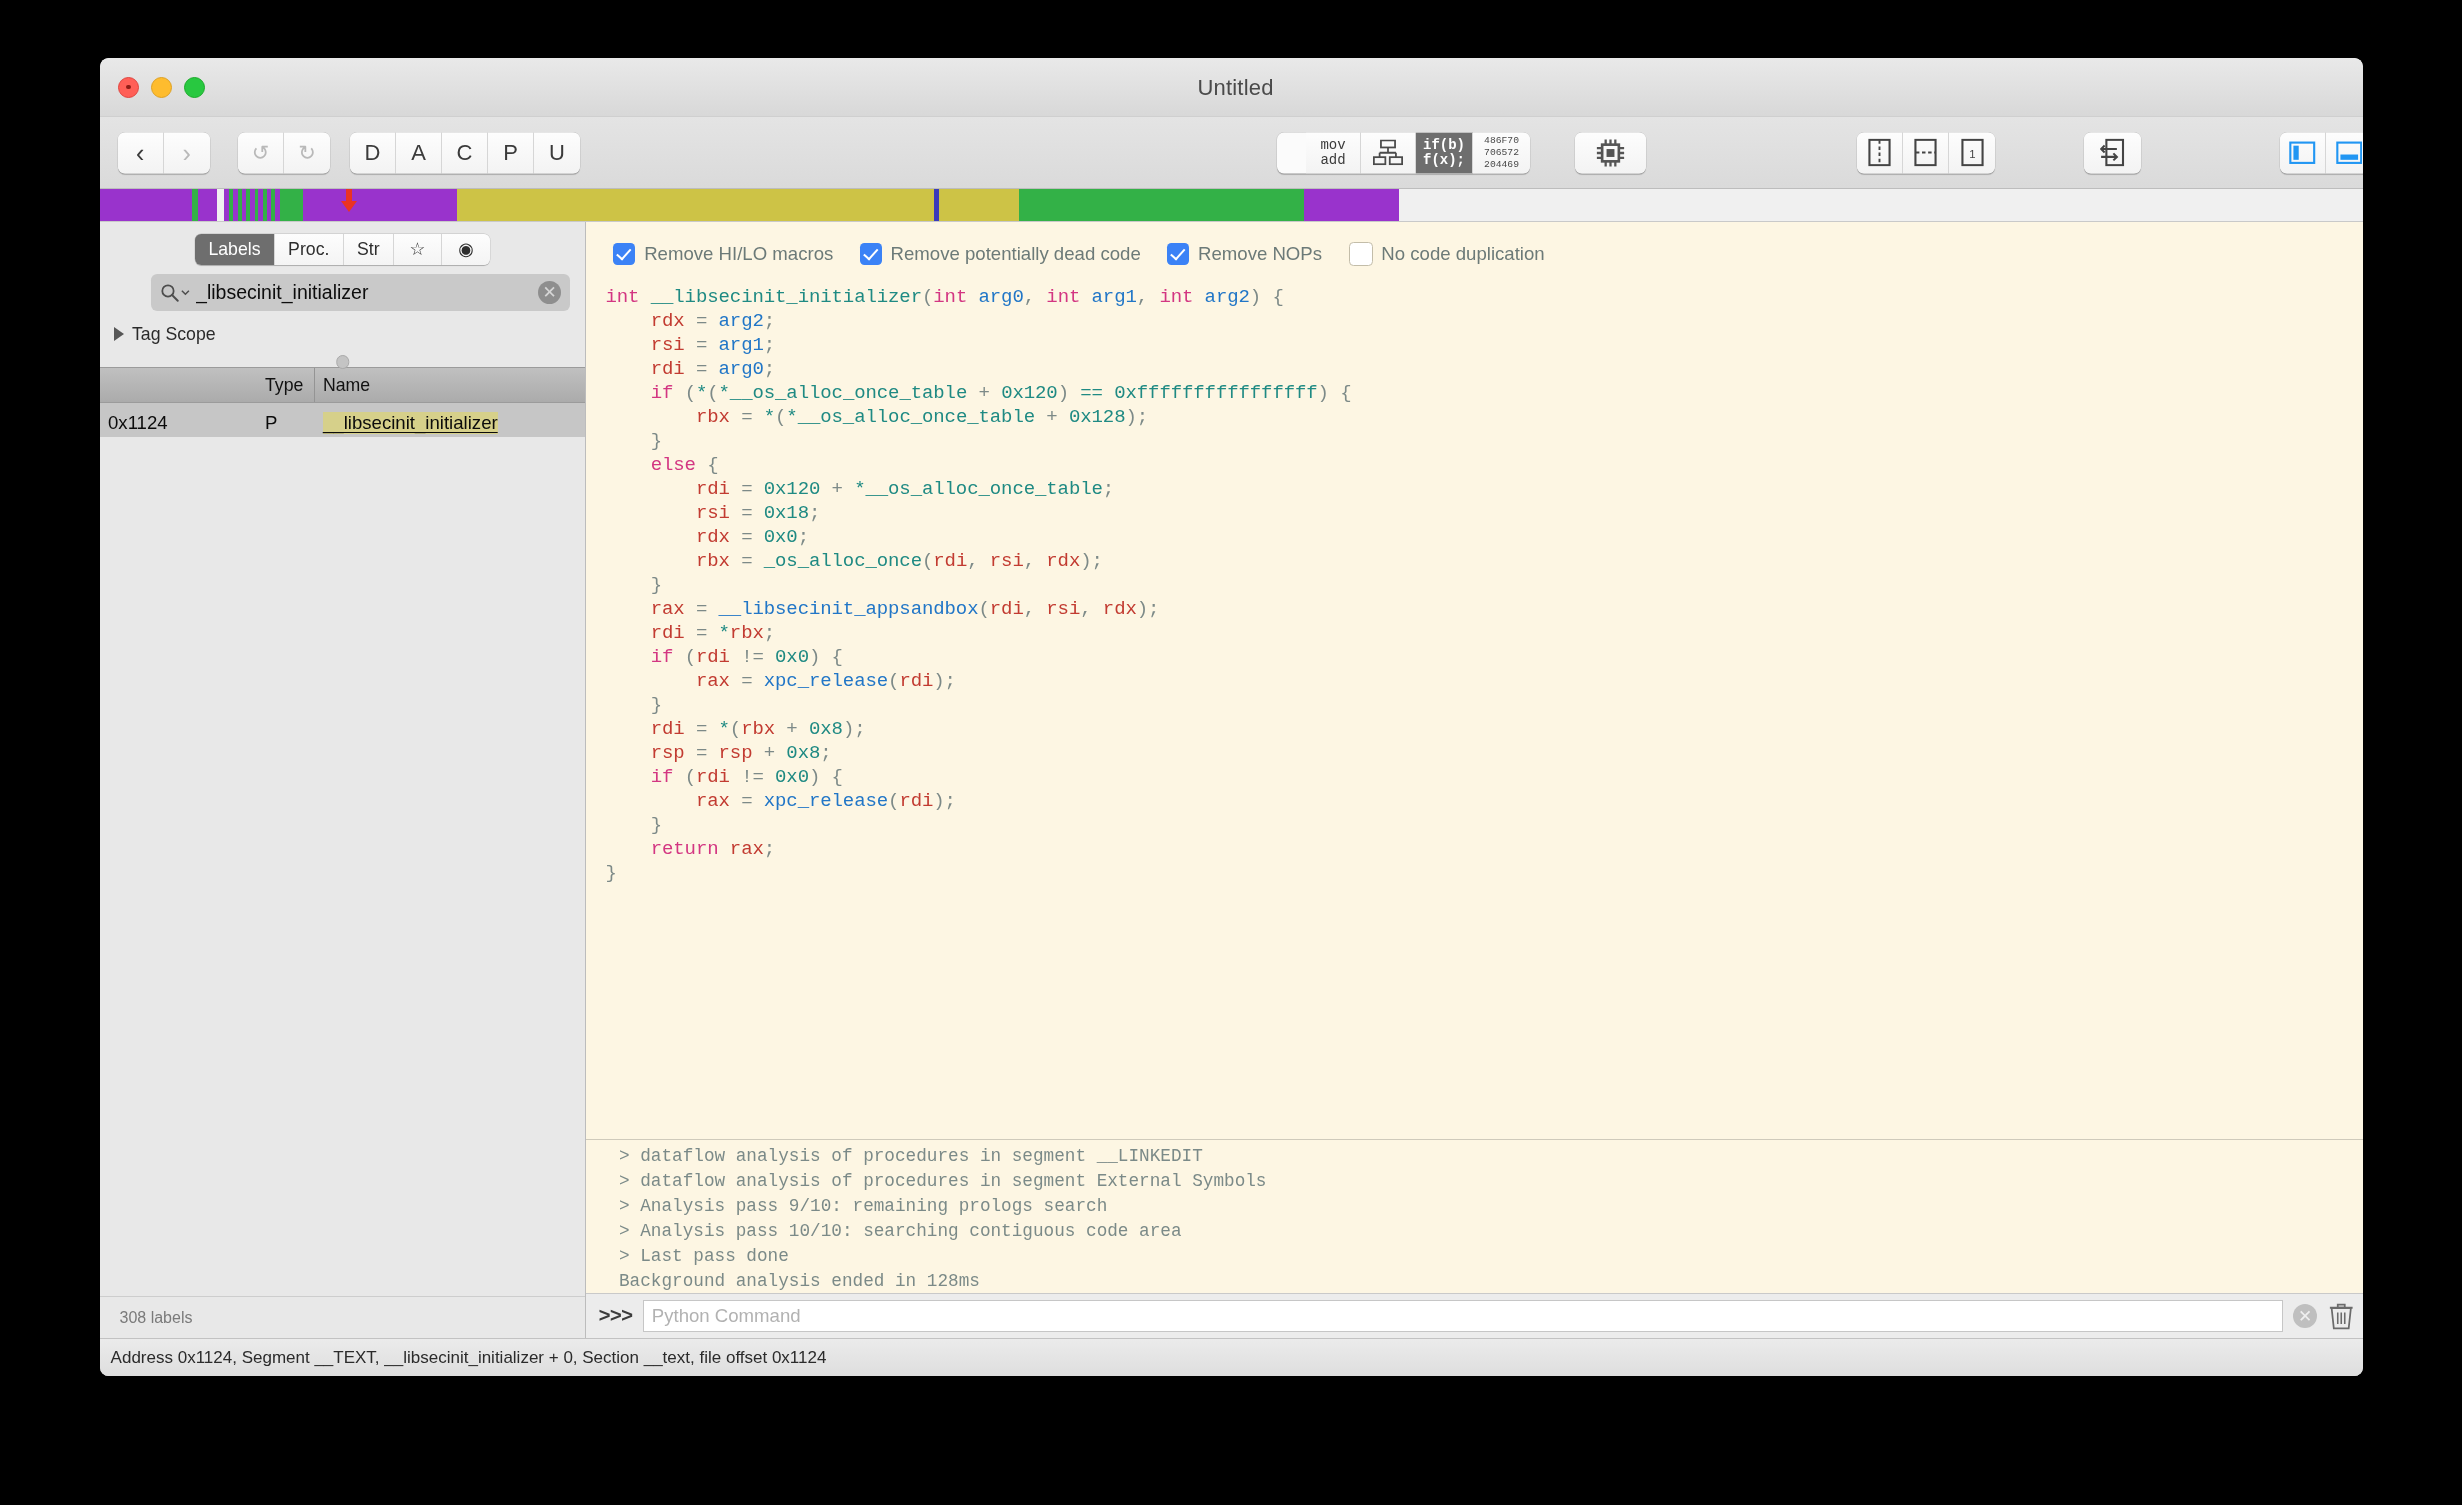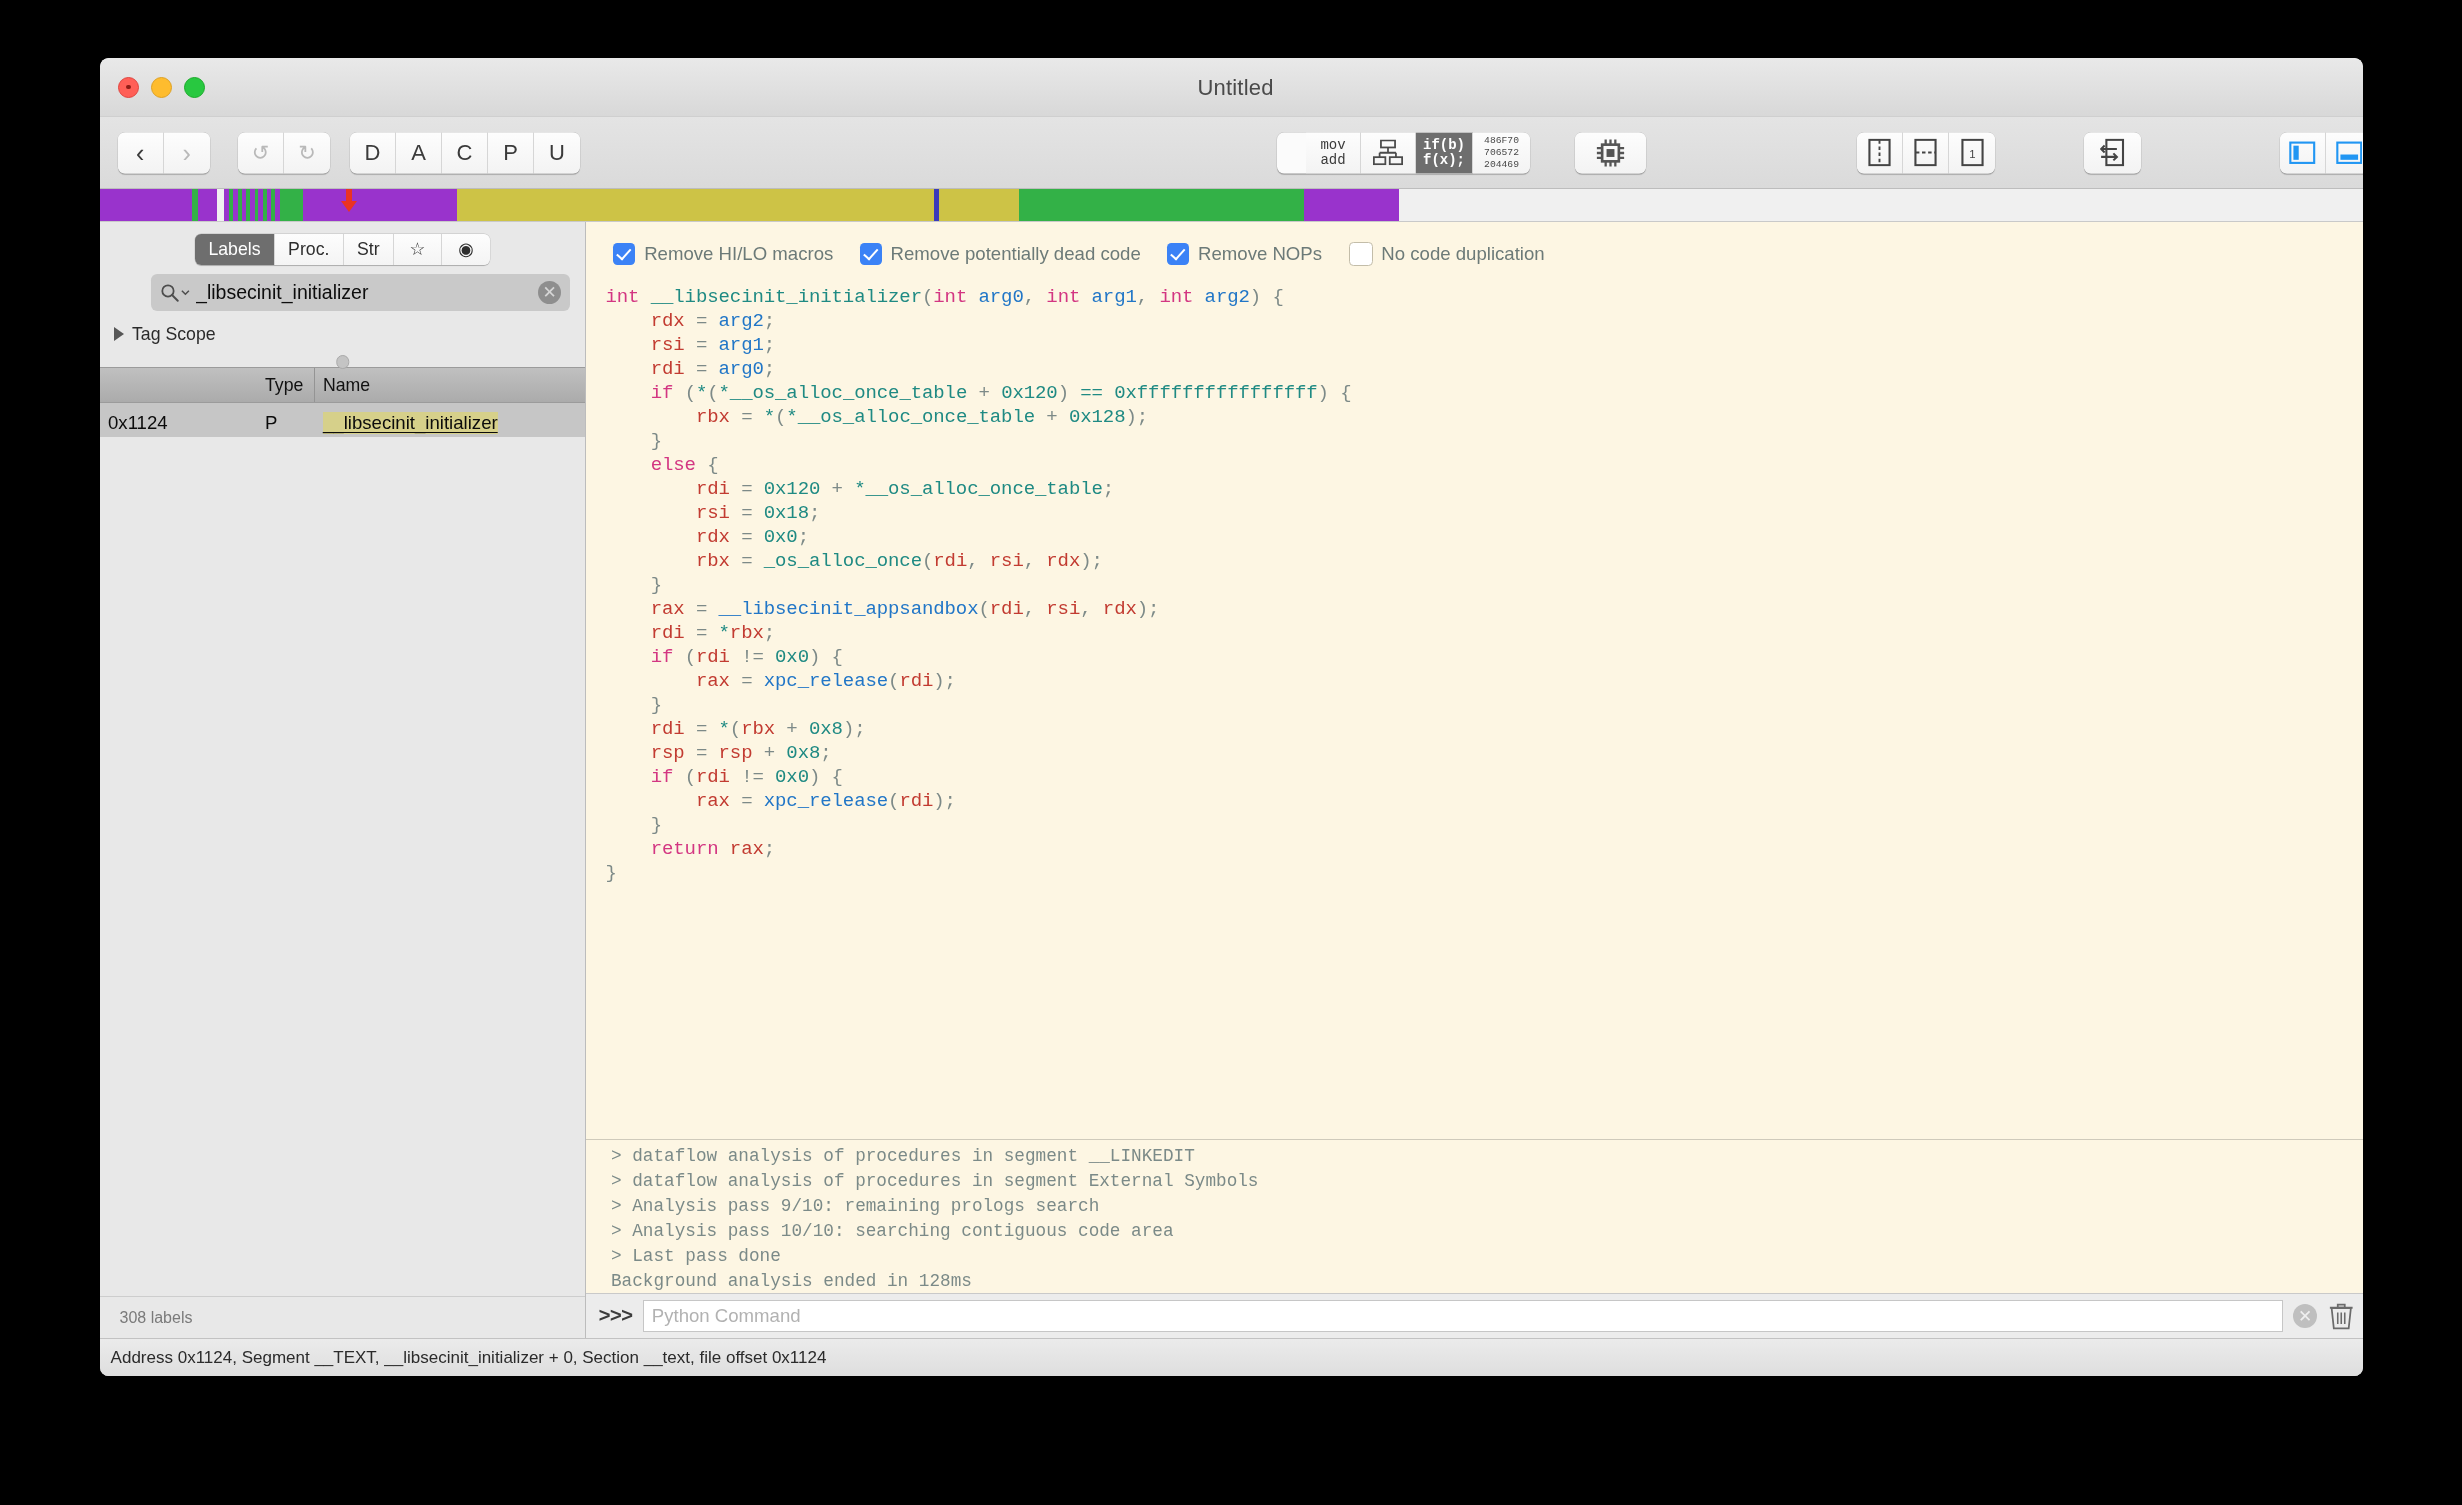--- a/index.html
+++ b/index.html
@@ -279,21 +279,21 @@
   .t  { color: #1f8a83; }   
   .b  { color: #2176c7; }   
   .p  { color: #7d8a88; }   
   
   .console-split { height: 4.4px; background: #fdf6e3; border-top: 0.9px solid #cfcabb; flex: 0 0 4.4px; }
   .console {
     flex: 0 0 149px;
     height: 149px;
     background: #fdf6e3;
     overflow: hidden;
-    padding-left: 25px;
+    padding-left: 33px;
     font-family: "Liberation Mono", "DejaVu Sans Mono", monospace;
     font-size: 17.7px;
     line-height: 25px;
     color: #7b8a88;
     white-space: pre;
   }
   .pybar {
     flex: 0 0 44px; height: 44px;
     display: flex; align-items: center;
     background: #ececec;

